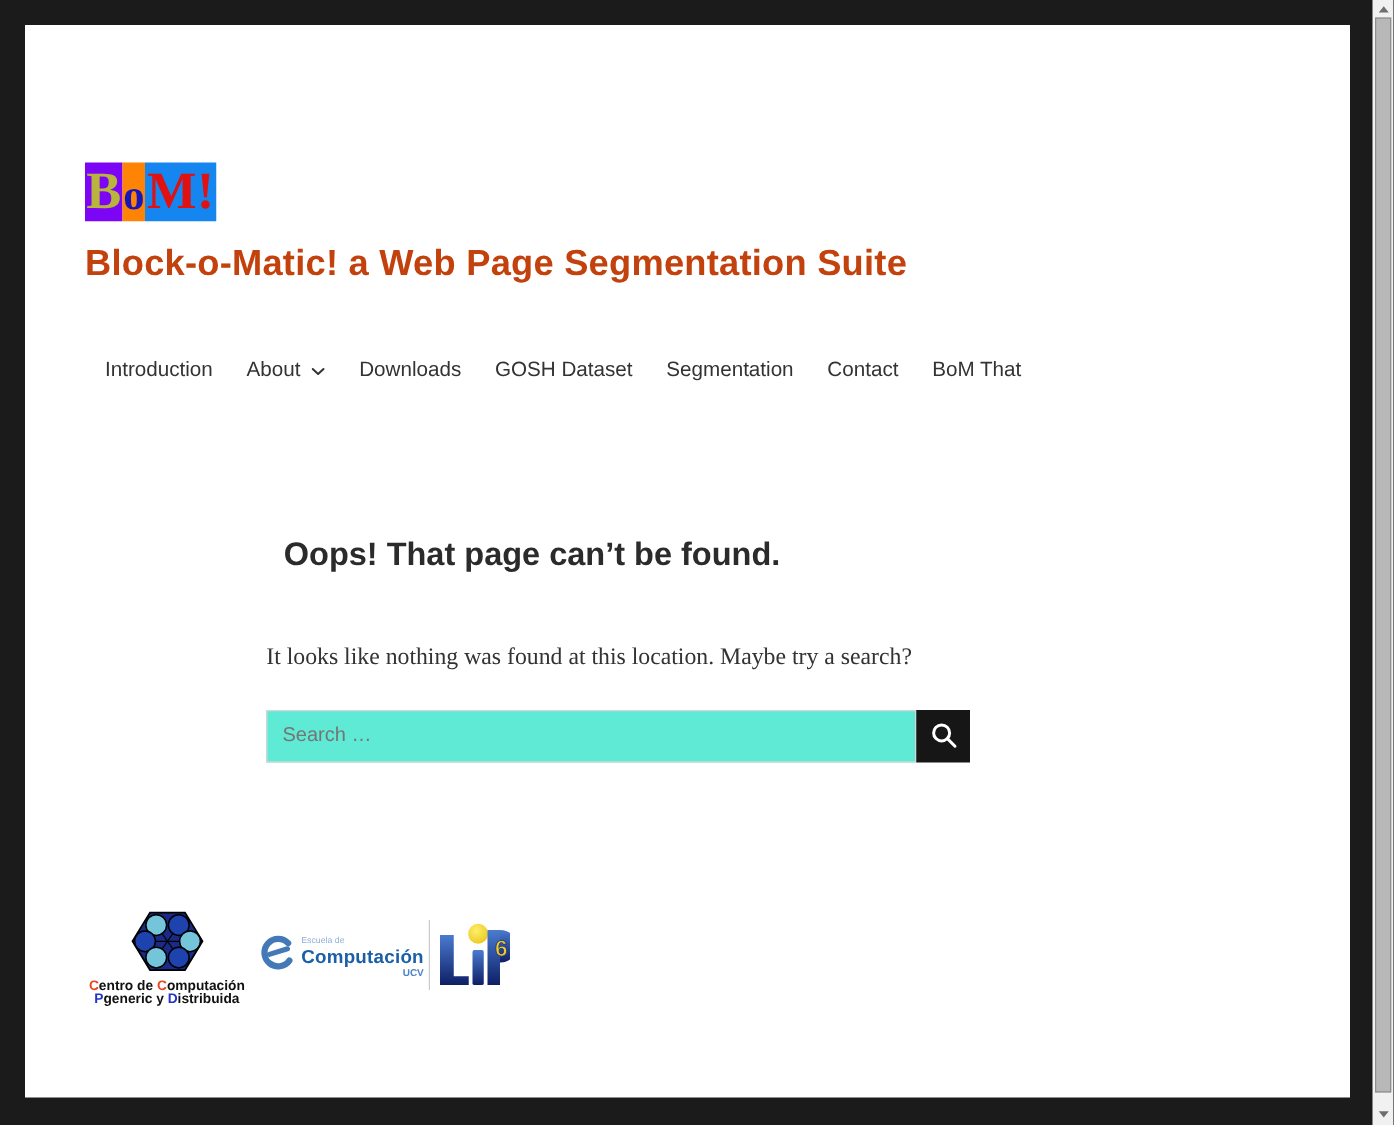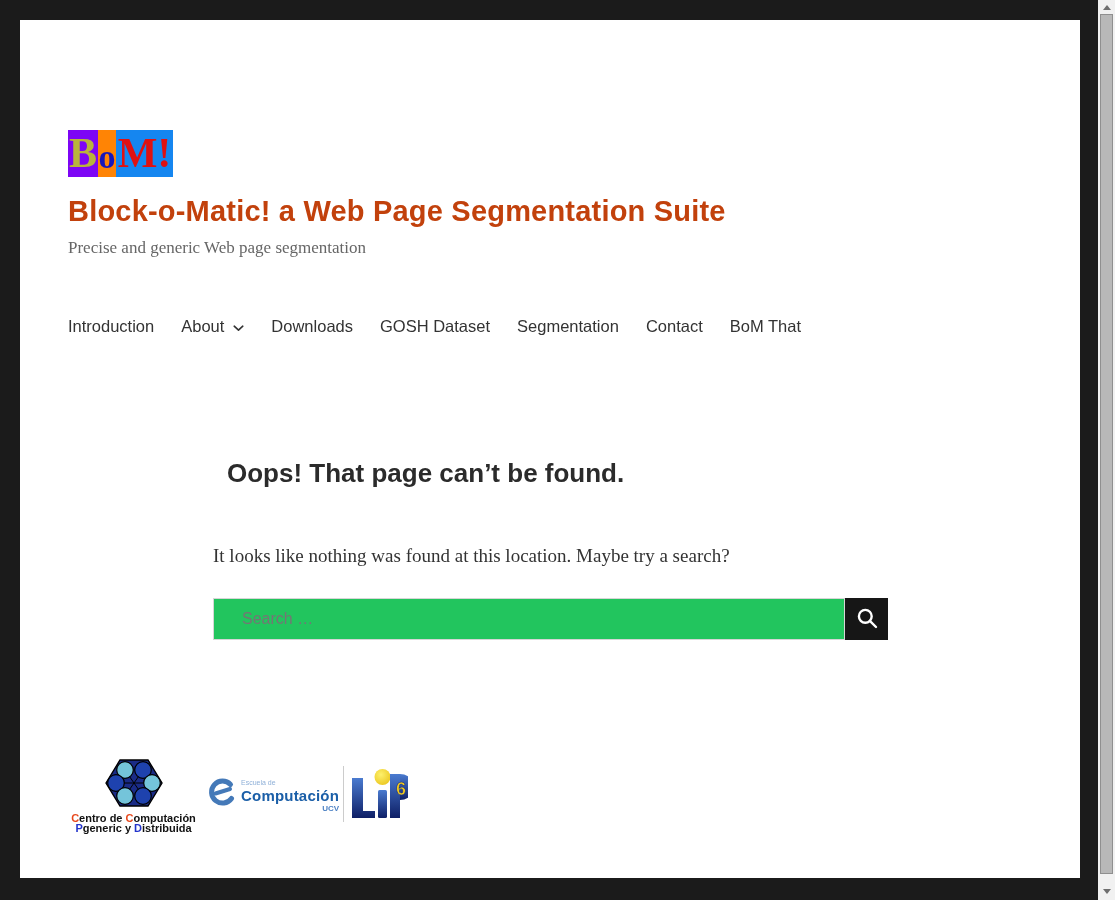--- a/index.html
+++ b/index.html
@@ -14,31 +14,31 @@
   .logo .blk{height:47px;display:flex;align-items:flex-end;justify-content:center;
              font-family:"Liberation Serif",serif;font-weight:bold;line-height:1;}
   .blk-b{width:30px;background:#7d05f5;color:#b9b43c;font-size:42px;padding-bottom:3px;}
   .blk-o{width:18px;background:#ff8405;color:#1616bb;font-size:34px;padding-bottom:3px;}
   .blk-m{width:57px;background:#1586f0;color:#e01111;font-size:42px;padding-bottom:3px;}
   .site-title{margin:16px 0 0;font-size:29px;line-height:36px;font-weight:bold;color:#c2410c;
               letter-spacing:0.2px;cursor:pointer;}
   .site-tagline{margin:8px 0 0;font-family:"Liberation Serif",serif;font-size:17px;line-height:22px;color:#666;}
   
   .main-nav{margin-top:50px;}
-  .main-nav ul{list-style:none;margin:0;padding:0;display:flex;align-items:center;}
+  .main-nav ul{list-style:none;margin:16px;padding:0;display:flex;align-items:center;}
   .main-nav li{margin-right:27px;line-height:34px;}
   .main-nav a{font-size:16.5px;color:#333;text-decoration:none;cursor:pointer;display:flex;align-items:center;}
   .chev{margin-left:9px;display:inline-block;}
   
   .content-404{margin:115px 0 0 193px;width:676px;}
   .err-title{margin:14px;font-size:26px;line-height:30px;font-weight:bold;color:#2b2b2b;}
   .err-msg{margin:55px 0 16px;font-family:"Liberation Serif",serif;font-size:19px;line-height:26px;color:#333;}
   .search-form{margin-top:29px;display:flex;align-items:stretch;}
-  .search-input{width:632px;height:42px;border:1px solid #d6d6d6;background:#22c55e;outline:none;
-                padding:0 28px;font-size:16px;font-family:"Liberation Sans",sans-serif;color:#444;}
+  .search-input{width:520px;height:42px;border:1px solid #d6d6d6;background:#5eead4;outline:none;
+                padding:0 12px;font-size:16px;font-family:"Liberation Sans",sans-serif;color:#444;}
   .search-input::placeholder{color:#757575;opacity:1;}
   .search-btn{width:43px;height:42px;background:#161616;border:none;display:flex;align-items:center;
               justify-content:center;cursor:pointer;padding:0;}
   
   .site-footer{margin-top:116px;padding-left:48px;display:flex;align-items:flex-start;}
   .ccpd{width:131px;display:flex;flex-direction:column;align-items:center;}
   .ccpd-text{margin-top:-2px;font-size:11px;font-weight:bold;line-height:12px;color:#111;
              text-align:center;white-space:nowrap;}
   .c-red{color:#e8481c;}
   .c-blue{color:#2334cc;}
@@ -66,21 +66,20 @@
 <div class="viewport">
   <div class="page">
 
     <header class="site-header">
       <a class="logo">
         <span class="blk blk-b">B</span>
         <span class="blk blk-o">o</span>
         <span class="blk blk-m">M!</span>
       </a>
       <h1 class="site-title">Block-o-Matic! a Web Page Segmentation Suite</h1>
-      <p class="site-tagline">Precise and generic Web page segmentation</p>
 
       <nav class="main-nav">
         <ul>
           <li>
             <a>Introduction</a>
           </li>
           <li>
             <a>
               <span>About</span>
               <span class="chev">

